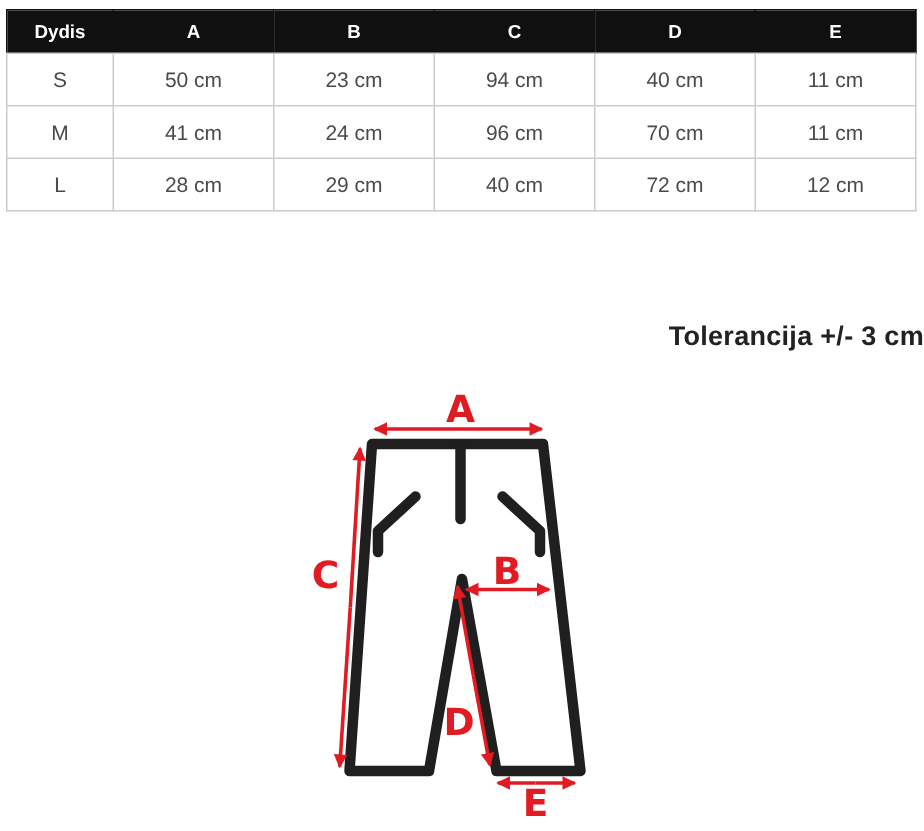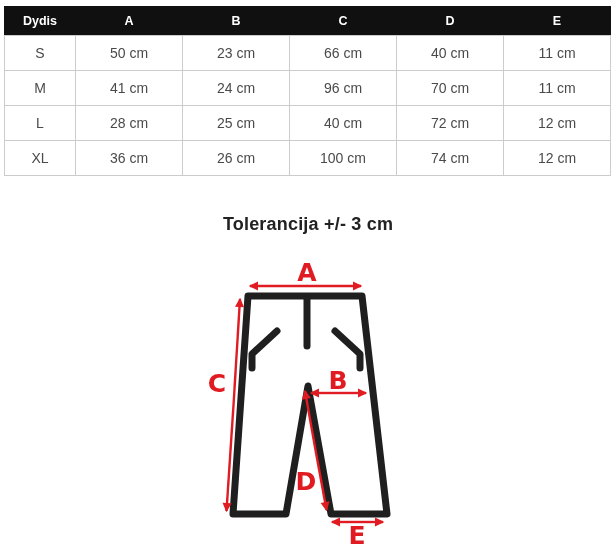--- a/index.html
+++ b/index.html
@@ -21,21 +21,21 @@
   }
   table.size-table td{
     border:1px solid var(--border,#cccccc);
     color:var(--cell-text,#4a4a4a);
     font-size:14px;text-align:center;height:32px;
     background:#fff;
   }
   
   .tolerance-note{
     position:absolute;left:0;top:214px;width:616px;
-    text-align:center;font-size:18px;font-weight:700;
+    text-align:right;font-size:18px;font-weight:700;
     color:var(--note-text,#222222);letter-spacing:.2px;
   }
   
   svg.diagram{position:absolute;left:200px;top:255px;}
   .pants-stroke{fill:none;stroke:var(--pants-black,#1f1f1f);stroke-width:7;stroke-linejoin:round;}
   .pants-detail{fill:none;stroke:var(--pants-black,#1f1f1f);stroke-width:7;stroke-linejoin:round;stroke-linecap:round;}
   .m-line{stroke:var(--accent-red,#e11b22);stroke-width:2.4;fill:none;}
   .arrowhead{fill:var(--accent-red,#e11b22);}
   .m-label{
     fill:var(--accent-red,#e11b22);font-weight:700;font-size:25px;
@@ -64,46 +64,38 @@
         <th>C</th>
         <th>D</th>
         <th>E</th>
       </tr>
     </thead>
     <tbody>
       <tr>
         <td>S</td>
         <td>50 cm</td>
         <td>23 cm</td>
-        <td>66 cm</td>
+        <td>94 cm</td>
         <td>40 cm</td>
         <td>11 cm</td>
       </tr>
       <tr>
         <td>M</td>
         <td>41 cm</td>
         <td>24 cm</td>
         <td>96 cm</td>
         <td>70 cm</td>
         <td>11 cm</td>
       </tr>
       <tr>
         <td>L</td>
         <td>28 cm</td>
-        <td>25 cm</td>
+        <td>29 cm</td>
         <td>40 cm</td>
         <td>72 cm</td>
-        <td>12 cm</td>
-      </tr>
-      <tr>
-        <td>XL</td>
-        <td>36 cm</td>
-        <td>26 cm</td>
-        <td>100 cm</td>
-        <td>74 cm</td>
         <td>12 cm</td>
       </tr>
     </tbody>
   </table>
 
   <div class="tolerance-note">Tolerancija +/- 3 cm</div>
 
   <svg class="diagram" width="200" height="296" viewBox="200 255 200 296" xmlns="http://www.w3.org/2000/svg">
     <defs>
       <marker id="arrow" markerUnits="userSpaceOnUse" markerWidth="11" markerHeight="11" refX="8.5" refY="5.5" orient="auto">

